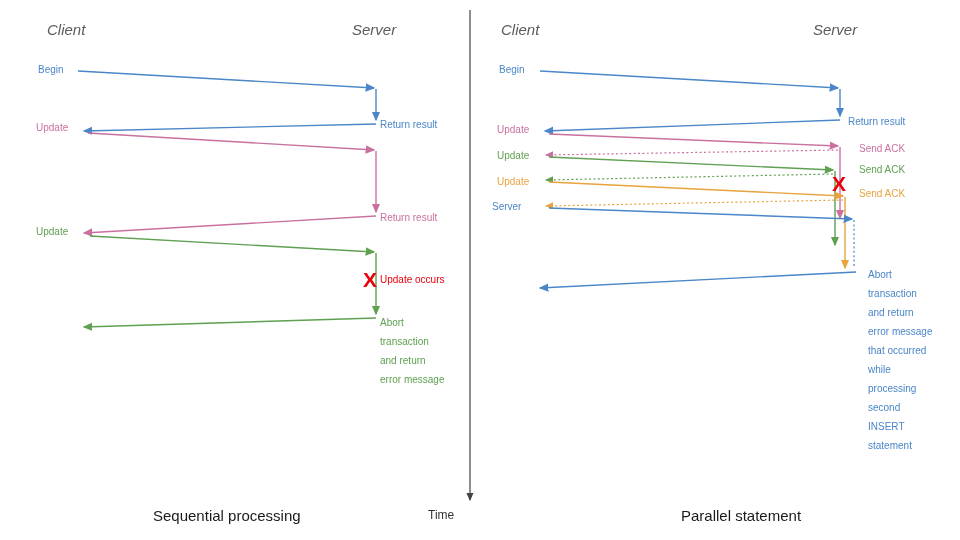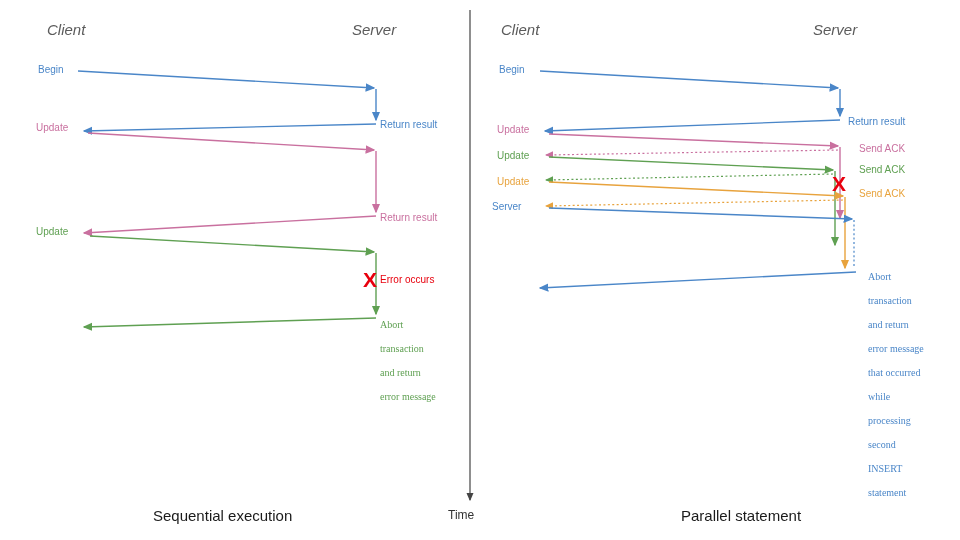--- a/index.html
+++ b/index.html
@@ -6,21 +6,21 @@
   body{width:960px;height:540px;overflow:hidden;
        font-family:"Liberation Sans","DejaVu Sans",sans-serif;}
   #stage{position:relative;width:960px;height:540px;background:#fff;}
   svg{display:block;position:absolute;top:0;left:0;}
   .lbl{position:absolute;font-size:10px;line-height:15px;white-space:pre;}
   .hdr{font-style:italic;font-size:15px;color:#5b5b5b;}
   .cap{font-size:15px;color:#1a1a1a;}
   .timelbl{font-size:12px;color:#333;}
   .xmark{position:absolute;font-size:21px;font-weight:bold;color:#e8000d;
          font-family:"Liberation Sans",sans-serif;line-height:21px;}
-  .multi{line-height:24px;font-family:Liberation Serif, serif;}
+  .multi{line-height:19px;}
 </style>
 </head>
 <body>
 
 <div id="stage">
 
   <svg width="960" height="540" viewBox="0 0 960 540">
     <defs>
       <marker id="ah-blue" markerWidth="7" markerHeight="7" refX="6" refY="3" orient="auto">
         <path d="M0,0 L7,3 L0,6 z" fill="#4a86c8"></path>
@@ -93,25 +93,25 @@
   <div class="lbl" style="left:36px;top:120px;color:#c9709f;">Update</div>
   <div class="lbl" style="left:380px;top:210px;color:#c9709f;">Return result</div>
 
   <div class="lbl" style="left:36px;top:224px;color:#5fa052;">Update</div>
   <div class="lbl multi" style="left:380px;top:313px;color:#5fa052;">Abort
 transaction
 and return
 error message</div>
 
   <div class="xmark" style="left:363px;top:269px;">X</div>
-  <div class="lbl" style="left:380px;top:272px;color:#e8000d;">Error occurs</div>
+  <div class="lbl" style="left:380px;top:272px;color:#e8000d;">Update occurs</div>
 
-  <div class="lbl cap" style="left:153px;top:508px;">Sequential execution</div>
+  <div class="lbl cap" style="left:153px;top:508px;">Sequential processing</div>
 
-  <div class="lbl timelbl" style="left:448px;top:508px;">Time</div>
+  <div class="lbl timelbl" style="left:428px;top:508px;">Time</div>
 
   <div class="lbl hdr" style="left:501px;top:22px;">Client</div>
   <div class="lbl hdr" style="left:813px;top:22px;">Server</div>
 
   <div class="lbl" style="left:499px;top:62px;color:#4a86c8;">Begin</div>
   <div class="lbl" style="left:848px;top:114px;color:#4a86c8;">Return result</div>
 
   <div class="lbl" style="left:497px;top:122px;color:#c9709f;">Update</div>
   <div class="lbl" style="left:859px;top:141px;color:#c9709f;">Send ACK</div>
 

